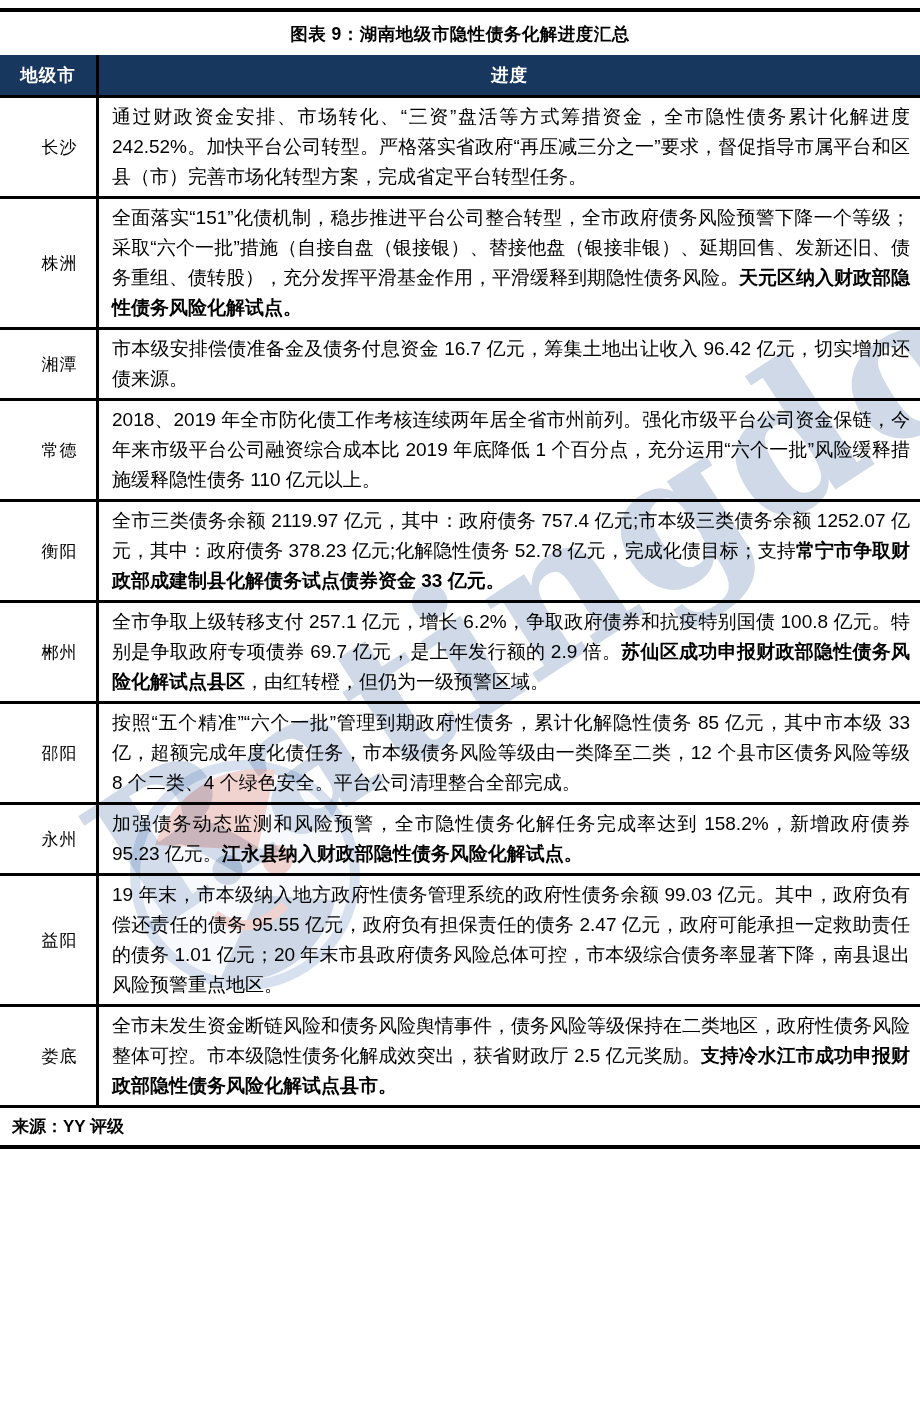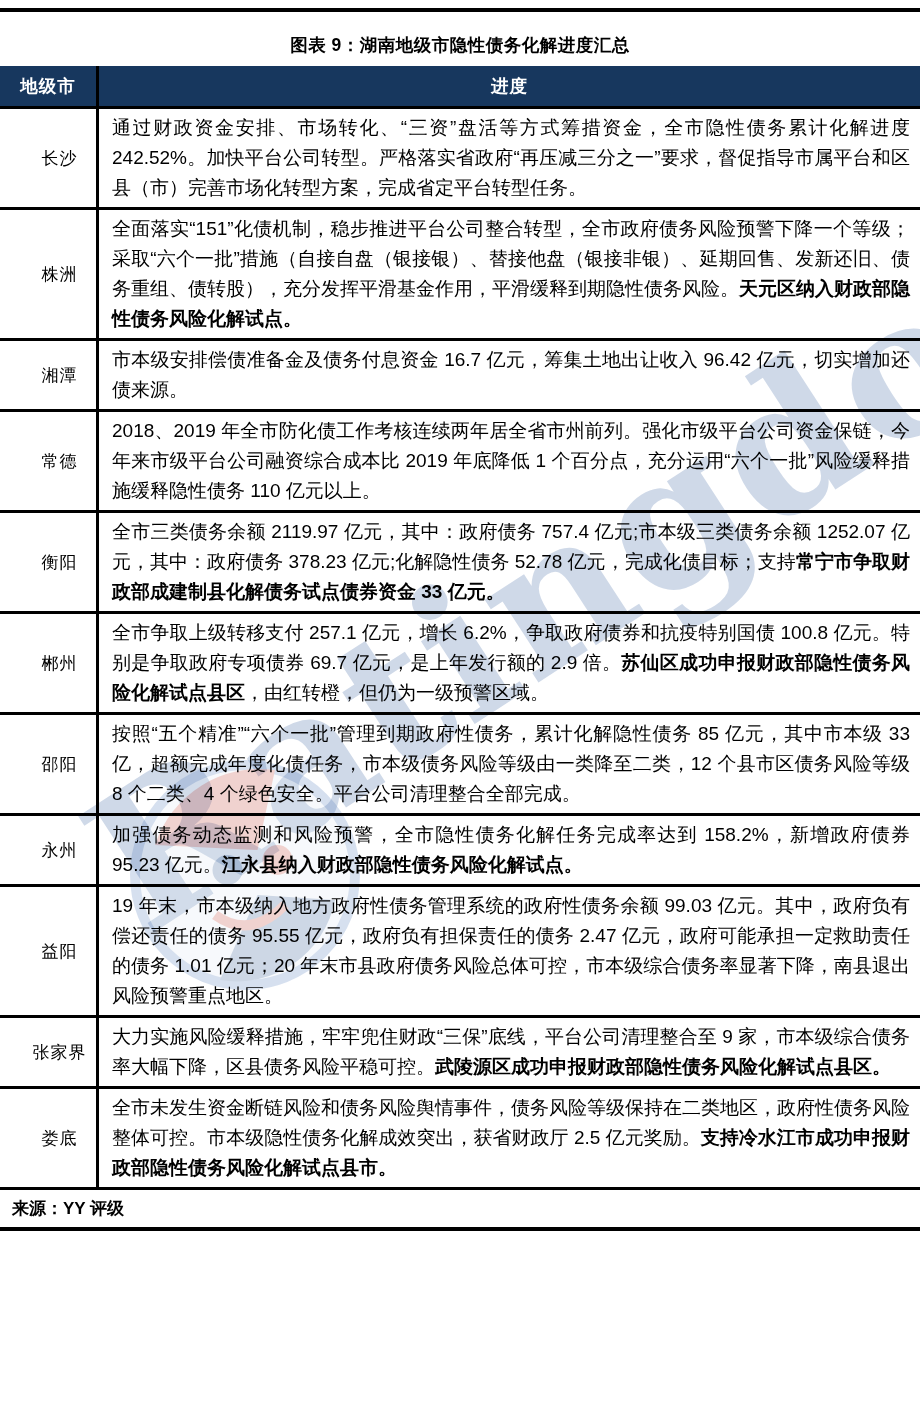--- a/index.html
+++ b/index.html
@@ -13,21 +13,21 @@
     color: #000000;
     overflow: hidden;
   }
   .content { position: relative; z-index: 2; }
   .top-rule { height: 4px; background: #000; margin-top: 8px; }
   .bottom-rule { height: 4px; background: #000; }
   .fig-title {
     text-align: center;
     font-weight: bold;
     font-size: 17.5px;
-    padding: 21px 0 9px 0;
+    padding: 10px 0 9px 0;
     letter-spacing: 0.5px;
   }
   table.debt-table {
     width: 100%;
     border-collapse: collapse;
     table-layout: fixed;
     border-radius: 24px;
   }
   table.debt-table th {
     background: #17375e;
@@ -151,24 +151,20 @@
         </tr>
         <tr>
           <td class="city-cell">永州</td>
           <td class="progress-cell"><span>加强债务动态监测和风险预警，全市隐性债务化解任务完成率达到 158.2%，新增政府债券 95.23 亿元。</span><b>江永县纳入财政部隐性债务风险化解试点。</b><span></span></td>
         </tr>
         <tr>
           <td class="city-cell">益阳</td>
           <td class="progress-cell"><span>19 年末，市本级纳入地方政府性债务管理系统的政府性债务余额 99.03 亿元。其中，政府负有偿还责任的债务 95.55 亿元，政府负有担保责任的债务 2.47 亿元，政府可能承担一定救助责任的债务 1.01 亿元；20 年末市县政府债务风险总体可控，市本级综合债务率显著下降，南县退出风险预警重点地区。</span><b></b><span></span></td>
         </tr>
         <tr>
-          <td class="city-cell">张家界</td>
-          <td class="progress-cell"><span>大力实施风险缓释措施，牢牢兜住财政“三保”底线，平台公司清理整合至 9 家，市本级综合债务率大幅下降，区县债务风险平稳可控。</span><b>武陵源区成功申报财政部隐性债务风险化解试点县区。</b><span></span></td>
-        </tr>
-        <tr>
           <td class="city-cell">娄底</td>
           <td class="progress-cell"><span>全市未发生资金断链风险和债务风险舆情事件，债务风险等级保持在二类地区，政府性债务风险整体可控。市本级隐性债务化解成效突出，获省财政厅 2.5 亿元奖励。</span><b>支持冷水江市成功申报财政部隐性债务风险化解试点县市。</b><span></span></td>
         </tr>
       </tbody>
     </table>
 
     <div class="source-note">来源：YY 评级</div>
     <div class="bottom-rule"></div>
   </div>
 </div>

